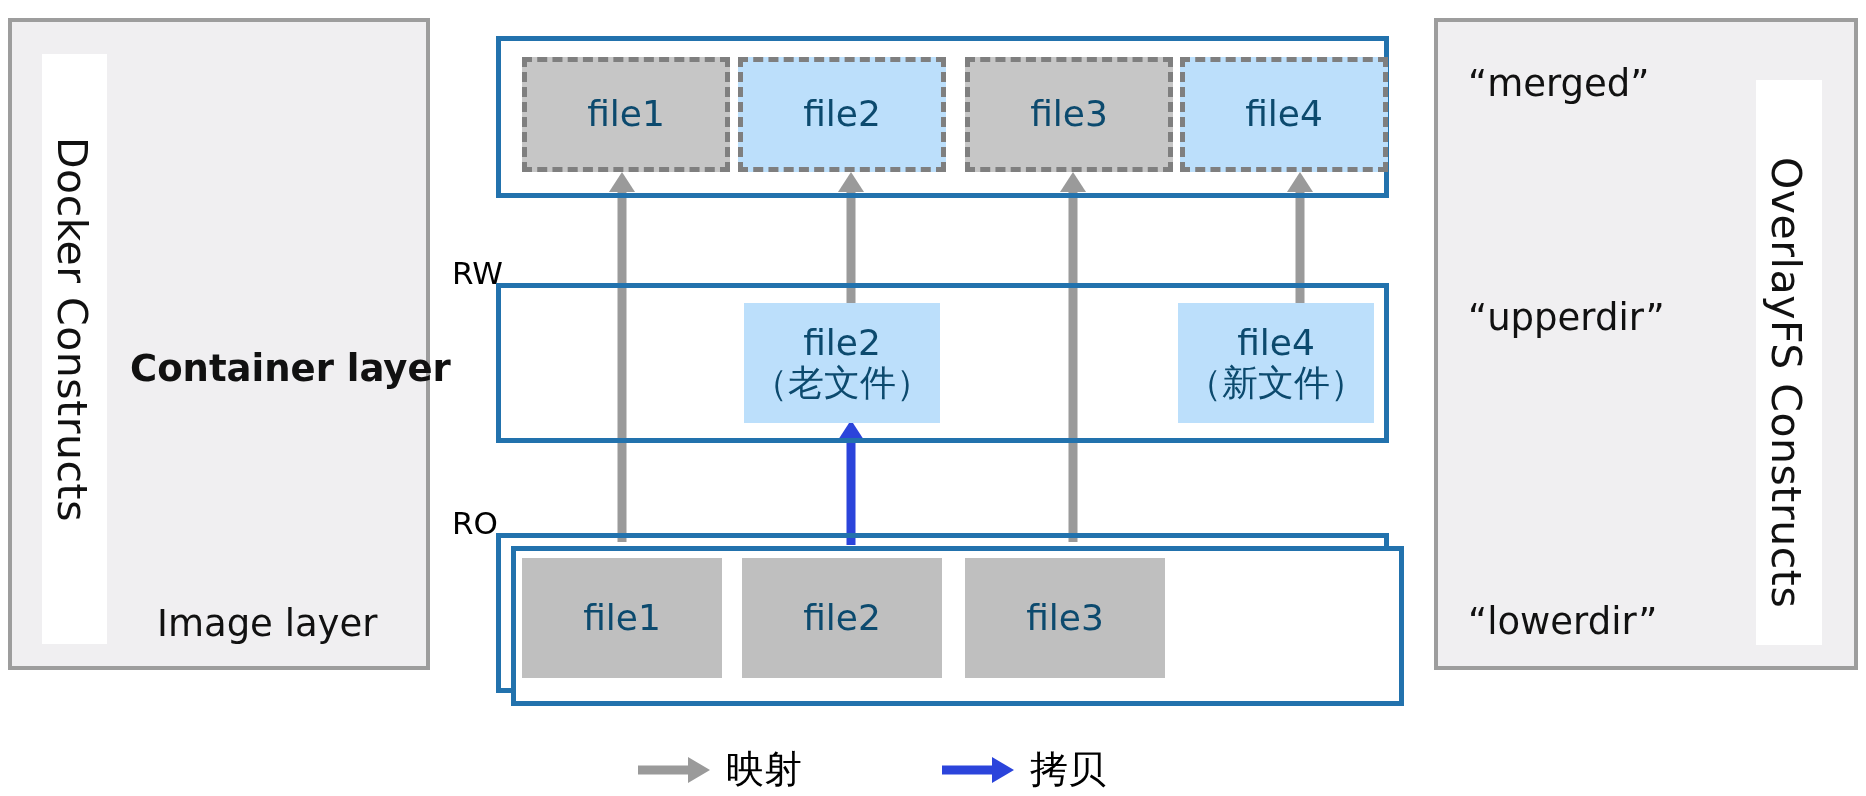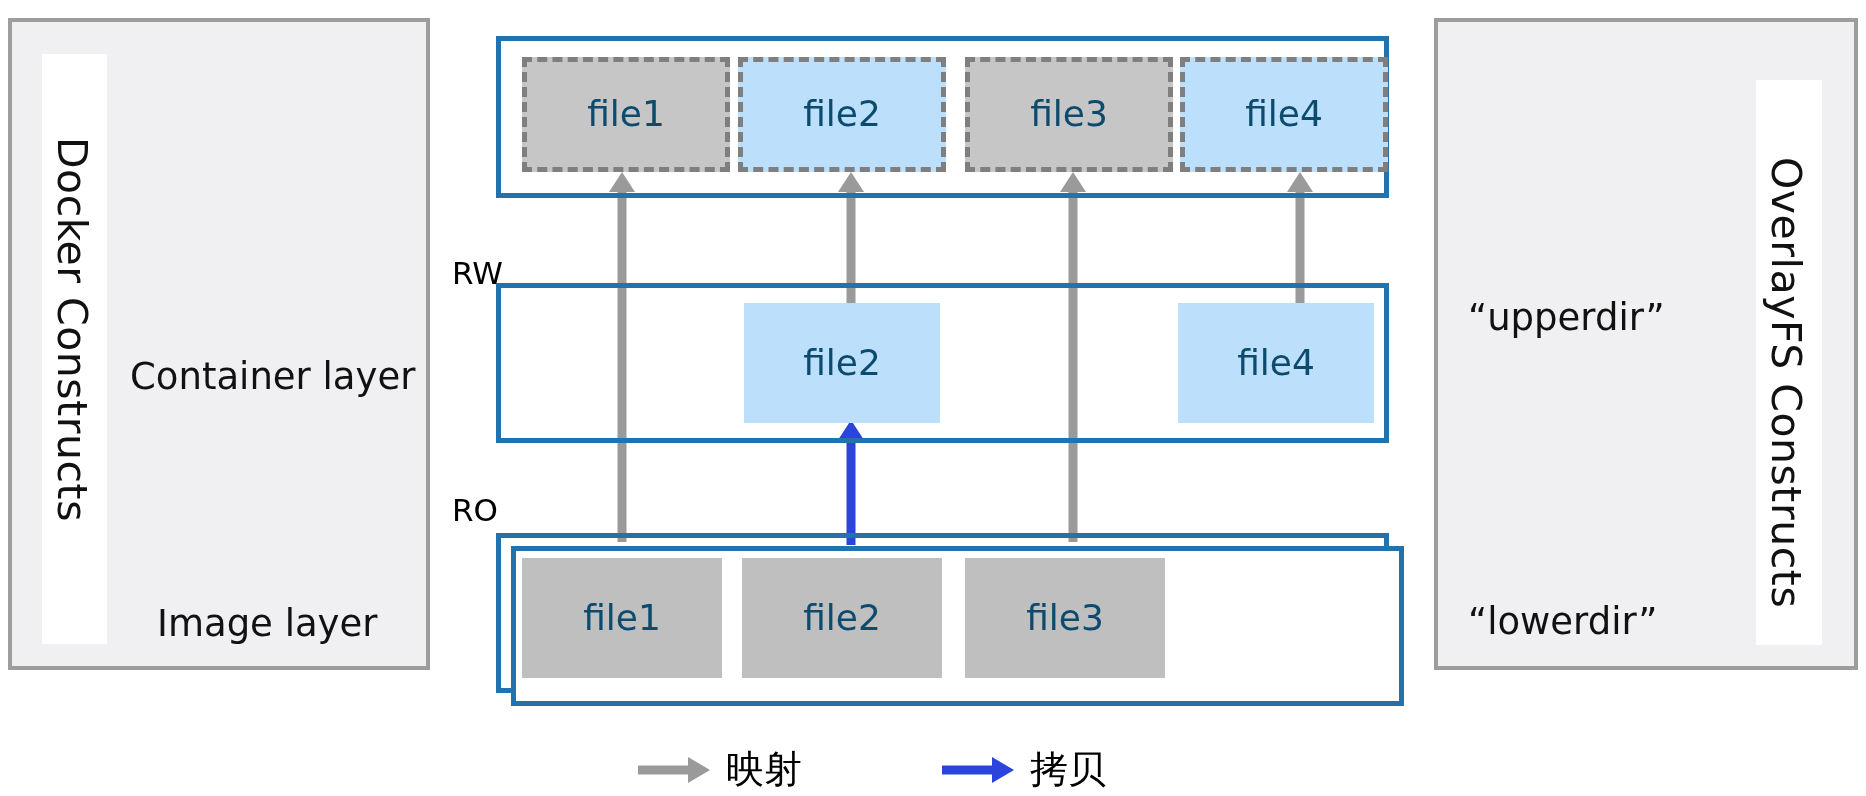--- a/index.html
+++ b/index.html
@@ -54,21 +54,21 @@
   .lg-blue .lshaft{background:#2b44db;} .lg-blue .lhead{border-left:22px solid #2b44db;}
   .legend-text{font-size:38px;color:#000;white-space:nowrap;}
 </style>
 </head>
 <body>
 
 <div class="abs side-panel" style="left:8px;top:18px;width:422px;height:652px;">
   <div class="abs panel-strip" style="left:30px;top:32px;width:65px;height:590px;"></div>
   <div class="vlabel down" style="left:84px;top:115px;">Docker  Constructs</div>
 
-  <div class="row-label" style="left:118px;top:333px;">Container layer</div>
+  <div class="row-label" style="left:118px;top:325px;font-weight:bold;">Container layer</div>
   <div class="row-label" style="left:145px;top:580px;">Image layer</div>
 </div>
 
 <div class="abs arrow gray" style="left:607px;top:172px;width:30px;height:370px;">
   <div class="shaft" style="top:18px;height:352px;"></div>
   <div class="head"></div>
 </div>
 
 <div class="abs arrow gray" style="left:836px;top:172px;width:30px;height:140px;">
   <div class="shaft" style="top:18px;height:122px;"></div>
@@ -95,37 +95,40 @@
 <div class="abs filebox fb-dashed" style="left:522px;top:57px;width:208px;height:115px;">file1</div>
 <div class="abs filebox fb-dashed blue" style="left:738px;top:57px;width:208px;height:115px;">file2</div>
 <div class="abs filebox fb-dashed" style="left:965px;top:57px;width:208px;height:115px;">file3</div>
 <div class="abs filebox fb-dashed blue" style="left:1180px;top:57px;width:208px;height:115px;">file4</div>
 
 <div class="tag" style="left:452px;top:255px;text-align:right;">RW</div>
 <div class="abs layer-box" style="left:496px;top:283px;width:893px;height:160px;"></div>
 
 <div class="abs filebox fb-blue" style="left:744px;top:303px;width:196px;height:120px;flex-direction:column;">
   <span>file2</span>
+  <span>（老文件）</span>
 </div>
 <div class="abs filebox fb-blue" style="left:1178px;top:303px;width:196px;height:120px;flex-direction:column;">
   <span>file4</span>
+  <span>（新文件）</span>
 </div>
 
-<div class="tag" style="left:452px;top:492px;">RO</div>
+<div class="tag" style="left:452px;top:505px;">RO</div>
 <div class="abs layer-box" style="left:496px;top:533px;width:893px;height:160px;"></div>
 <div class="abs layer-box" style="left:511px;top:546px;width:893px;height:160px;background:#ffffff;"></div>
 
 <div class="abs filebox fb-gray" style="left:522px;top:558px;width:200px;height:120px;">file1</div>
 <div class="abs filebox fb-gray" style="left:742px;top:558px;width:200px;height:120px;">file2</div>
 <div class="abs filebox fb-gray" style="left:965px;top:558px;width:200px;height:120px;">file3</div>
 
 <div class="abs side-panel" style="left:1434px;top:18px;width:424px;height:652px;">
   <div class="abs panel-strip" style="left:318px;top:58px;width:66px;height:565px;"></div>
   <div class="vlabel down" style="left:372px;top:135px;">OverlayFS  Constructs</div>
 
+  <div class="row-label" style="left:30px;top:40px;">“merged”</div>
   <div class="row-label" style="left:30px;top:578px;">“lowerdir”</div>
   <div class="row-label" style="left:30px;top:274px;">“upperdir”</div>
 </div>
 
 <div class="legend-item lg-gray" style="left:638px;top:744px;justify-content:flex-end;">
   <span class="legend-arrow">
     <span class="lshaft"></span>
       <span class="lhead"></span>
   </span>
   <span class="legend-text">映射</span>

